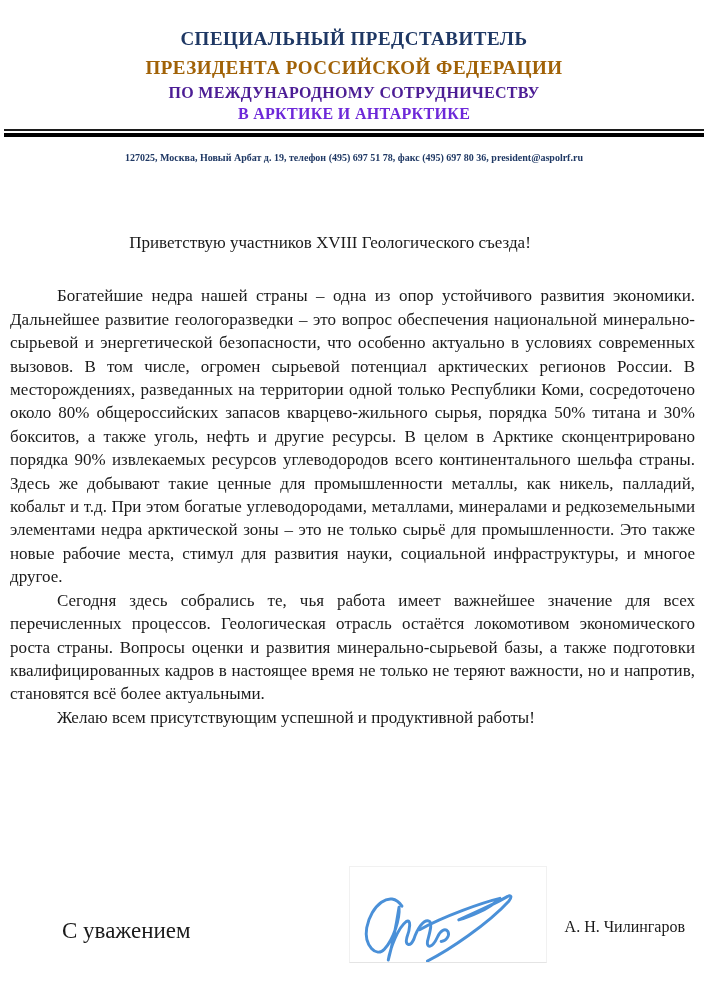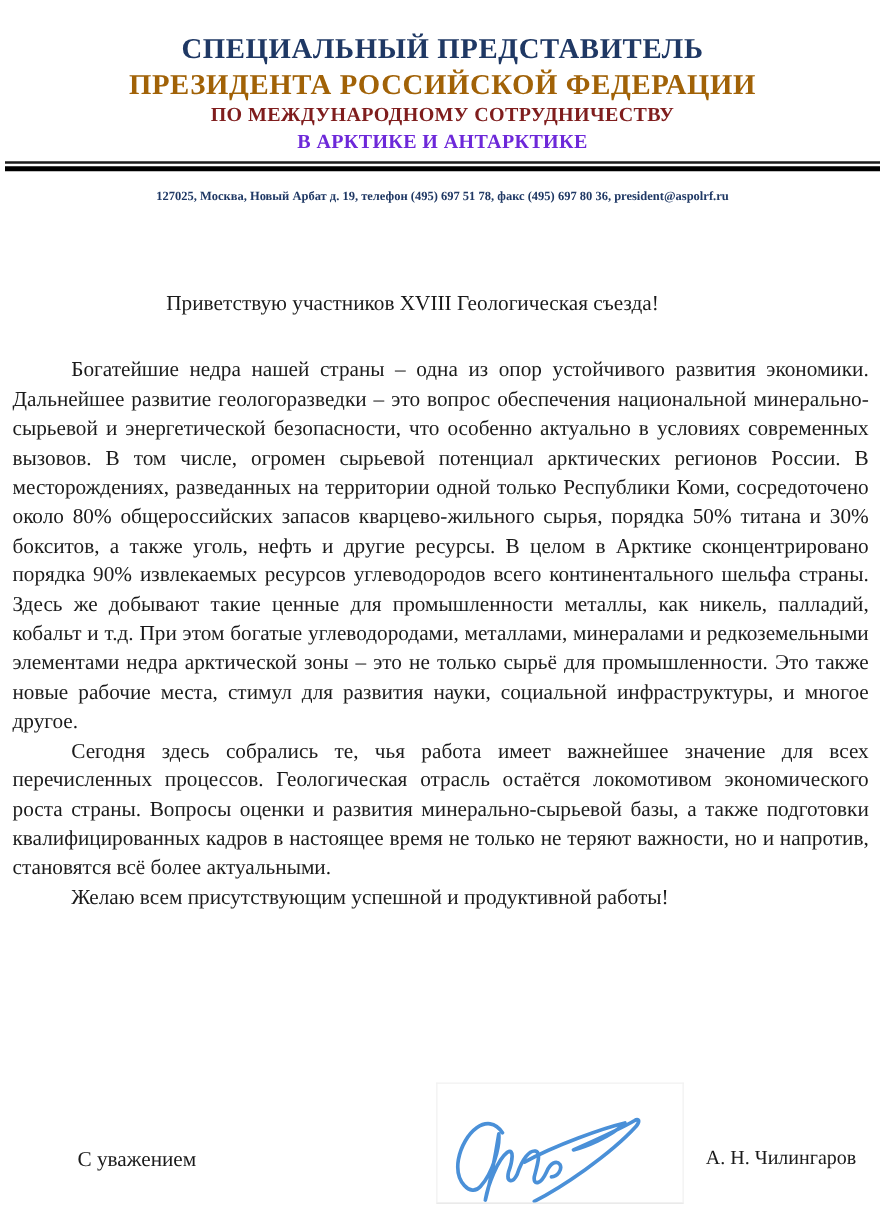--- a/index.html
+++ b/index.html
@@ -11,21 +11,21 @@
     font-family: "Liberation Serif", serif;
     color: #1a1a1a;
     overflow: hidden;
   }
 
   
   .letterhead { padding-top: 24px; }
   .lh-title {
     text-align: center;
     font-weight: bold;
-    font-size: 23px;
+    font-size: 19px;
     line-height: 29px;
     color: #1f3864;
     letter-spacing: 0.5px;
   }
   .lh-subtitle {
     text-align: center;
     font-weight: bold;
     font-size: 16px;
     line-height: 21px;
     color: #1f3864;
@@ -64,21 +64,21 @@
     position: absolute;
     left: 62px;
     right: 23px;
     top: 866px;
     height: 100px;
   }
   .closing {
     position: absolute;
     left: 0;
     top: 52px;
-    font-size: 17px;
+    font-size: 23px;
   }
   .signer {
     position: absolute;
     right: 0;
     top: 52px;
     font-size: 16px;
   }
   .sig-box {
     position: absolute;
     left: 287px;
@@ -93,31 +93,31 @@
   .sig-box svg { display: block; width: 100%; height: 100%; }
 </style>
 </head>
 <body>
 
 <div class="page">
 
   <header class="letterhead">
     <div class="lh-title" style="color: rgb(31, 56, 100);">СПЕЦИАЛЬНЫЙ ПРЕДСТАВИТЕЛЬ</div>
     <div class="lh-title" style="color: #a16207;">ПРЕЗИДЕНТА РОССИЙСКОЙ ФЕДЕРАЦИИ</div>
-    <div class="lh-subtitle" style="color: #7f1d1d;">ПО МЕЖДУНАРОДНОМУ СОТРУДНИЧЕСТВУ</div>
+    <div class="lh-subtitle" style="color: #4c1d95;">ПО МЕЖДУНАРОДНОМУ СОТРУДНИЧЕСТВУ</div>
     <div class="lh-subtitle" style="color: #6d28d9;">В АРКТИКЕ И АНТАРКТИКЕ</div>
     <div class="rule">
       <div class="rule-thin"></div>
       <div class="rule-thick"></div>
     </div>
     <div class="lh-contact" style="color: rgb(31, 56, 100);">127025, Москва, Новый Арбат д. 19, телефон (495) 697 51 78, факс (495) 697 80 36, president@aspolrf.ru</div>
   </header>
 
   <main class="letter-body">
-    <p class="salutation">Приветствую участников XVIII Геологическая съезда!</p>
+    <p class="salutation">Приветствую участников XVIII Геологического съезда!</p>
     <p class="para">Богатейшие недра нашей страны – одна из опор устойчивого развития экономики. Дальнейшее развитие геологоразведки – это вопрос обеспечения национальной минерально-сырьевой и энергетической безопасности, что особенно актуально в условиях современных вызовов. В том числе, огромен сырьевой потенциал арктических регионов России. В месторождениях, разведанных на территории одной только Республики Коми, сосредоточено около 80% общероссийских запасов кварцево-жильного сырья, порядка 50% титана и 30% бокситов, а также уголь, нефть и другие ресурсы. В целом в Арктике сконцентрировано порядка 90% извлекаемых ресурсов углеводородов всего континентального шельфа страны. Здесь же добывают такие ценные для промышленности металлы, как никель, палладий, кобальт и т.д. При этом богатые углеводородами, металлами, минералами и редкоземельными элементами недра арктической зоны – это не только сырьё для промышленности. Это также новые рабочие места, стимул для развития науки, социальной инфраструктуры, и многое другое.</p>
     <p class="para">Сегодня здесь собрались те, чья работа имеет важнейшее значение для всех перечисленных процессов. Геологическая отрасль остаётся локомотивом экономического роста страны. Вопросы оценки и развития минерально-сырьевой базы, а также подготовки квалифицированных кадров в настоящее время не только не теряют важности, но и напротив, становятся всё более актуальными.</p>
     <p class="para">Желаю всем присутствующим успешной и продуктивной работы!</p>
   </main>
 
   <footer class="sig-block">
     <span class="closing">С уважением</span>
 
     <span class="sig-box">
       <svg viewBox="0 0 198 97" xmlns="http://www.w3.org/2000/svg" fill="none" stroke="#4a90d8" stroke-width="3" stroke-linecap="round" stroke-linejoin="round">

